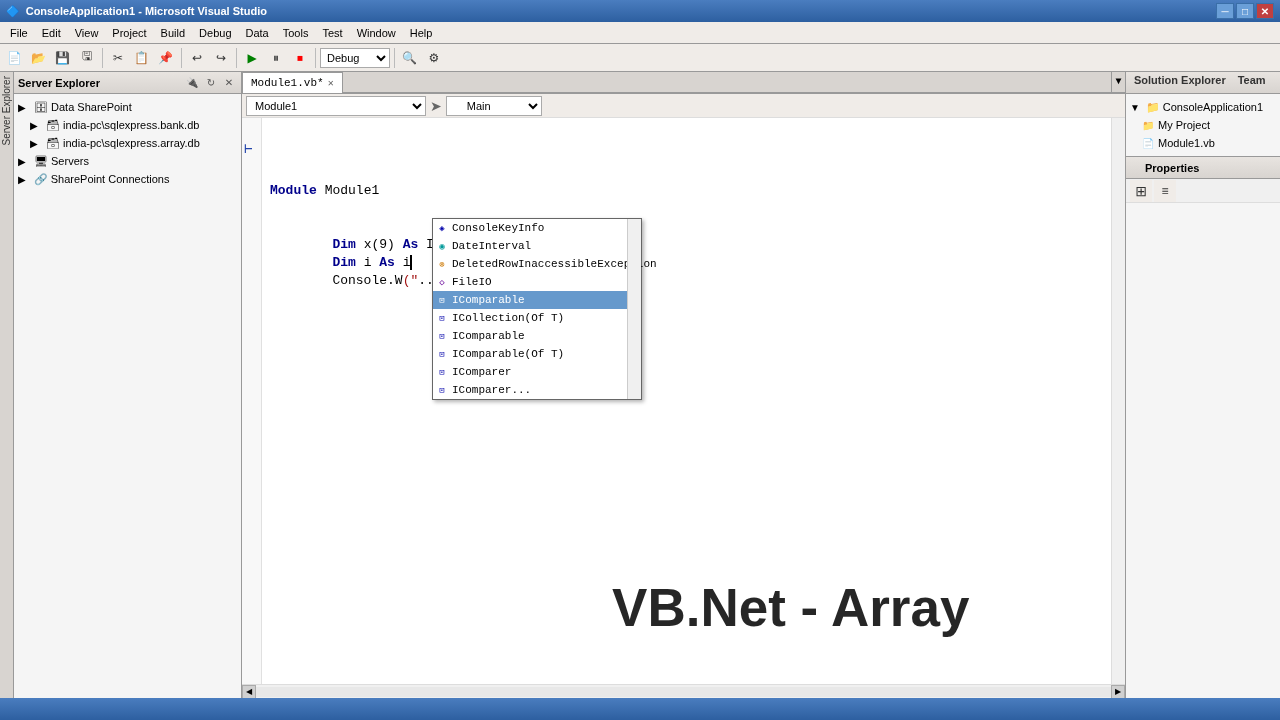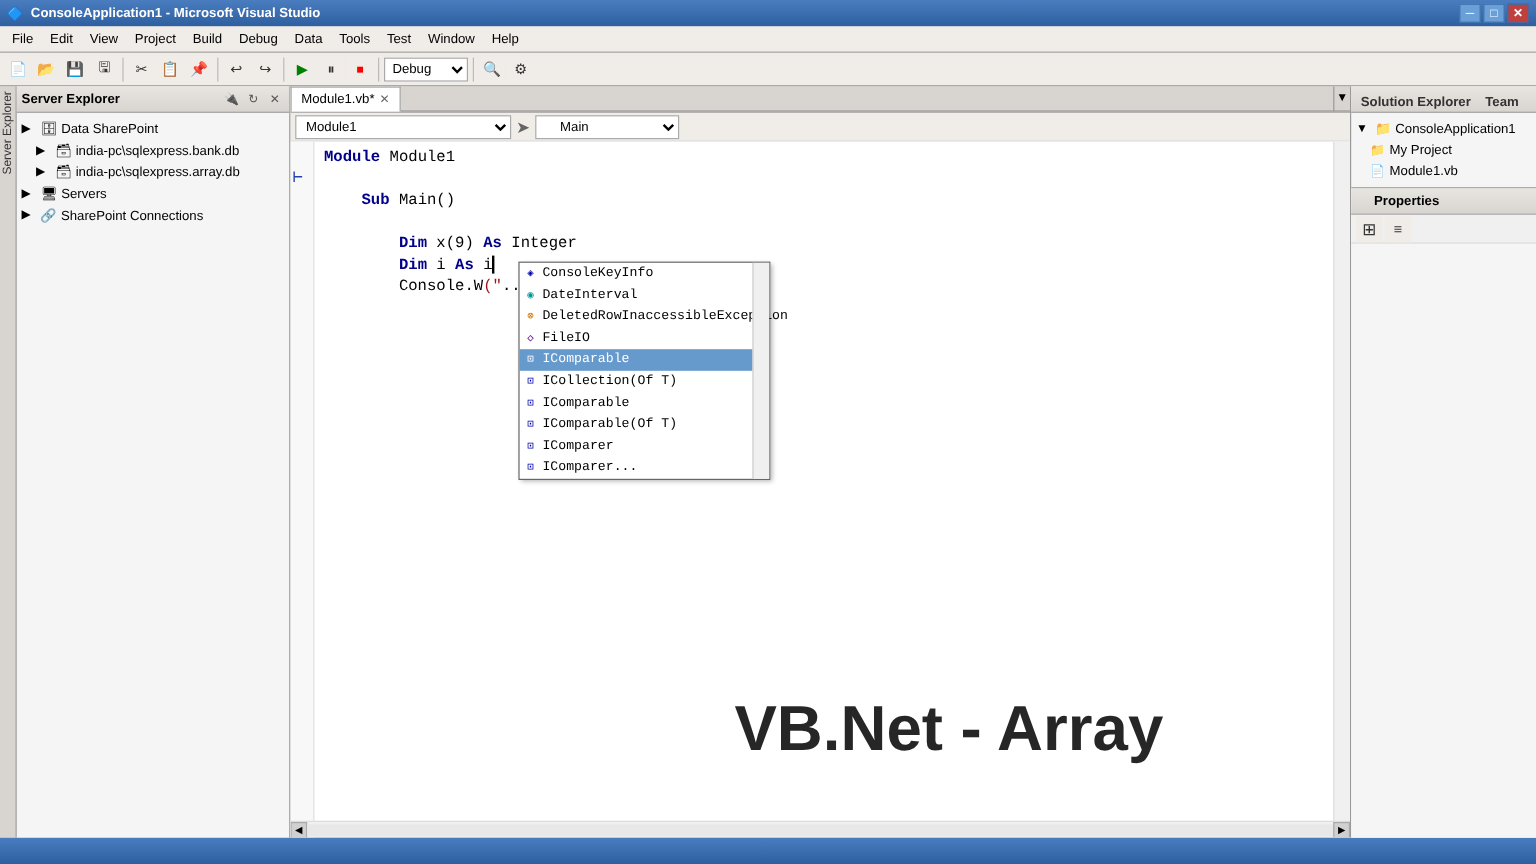--- a/index.html
+++ b/index.html
@@ -116,20 +116,21 @@
       color: #555;
     }
 
     
     .editor-tab-strip {
       height: 22px;
       background: #d8d4d0;
       border-bottom: 1px solid #999;
       display: flex;
       align-items: flex-end;
+      font-family: Liberation Mono, monospace;
     }
     .editor-tab {
       height: 20px;
       padding: 0 8px;
       background: #d8d4d0;
       border: 1px solid #999;
       border-bottom: none;
       font-size: 11px;
       display: flex;
       align-items: center;
@@ -180,23 +181,24 @@
     .code-editor {
       flex: 1;
       display: flex;
       position: relative;
       font-family: 'Courier New', monospace;
       font-size: 13px;
       overflow: hidden;
     }
     .code-content {
       flex: 1;
-      padding: 4px 8px;
+      padding: 16px 8px;
       overflow: hidden;
       position: relative;
+      margin-top: 48px;
     }
     .code-line {
       line-height: 18px;
       white-space: pre;
       color: #000;
     }
     .kw { color: #00008b; font-weight: bold; }
     .type { color: #000; }
 
     
@@ -261,21 +263,21 @@
       display: flex;
       flex-direction: column;
     }
 
     
     .sol-header {
       height: 22px;
       background: linear-gradient(to bottom, #e8e4e0, #d8d4d0);
       border-bottom: 1px solid #999;
       display: flex;
-      align-items: flex-end;
+      align-items: flex-start;
       padding: 0 4px;
       font-size: 11px;
       font-weight: bold;
       gap: 4px;
     }
     .sol-tab {
       font-size: 11px;
       color: #333;
       cursor: pointer;
       padding: 2px 4px;
@@ -459,36 +461,35 @@
       </div>
       <div style="flex:1; height:22px; border-bottom:1px solid #999; background:#d8d4d0;"></div>
       <div style="width:14px; height:22px; background:#d8d4d0; border-left:1px solid #999; display:flex;align-items:center;justify-content:center; cursor:pointer; font-size:10px; border-bottom:1px solid #999;">▼</div>
     </div>
 
     <div class="editor-toolbar">
       <select class="editor-combo" style="width:180px;">
         <option>Module1</option>
       </select>
       <span style="font-size:14px; color:#666;">➤</span>
-      <select class="editor-combo" style="width:120px;padding-left:16px;">
+      <select class="editor-combo" style="width:96px;padding-left:16px;">
         <option>Main</option>
       </select>
     </div>
 
     <div class="editor-area">
       <div class="code-editor">
 
         <div style="width:20px; background:#f8f8f8; border-right:1px solid #e0e0e0; position:relative;">
           <div style="position:absolute; top:22px; left:2px; color:#2244aa; font-size:14px;">⊢</div>
         </div>
 
         <div class="code-content">
           <div class="code-line"><span class="kw">Module</span> <span>Module1</span></div>
           <div class="code-line">&nbsp;</div>
-          <div class="code-line">    <span class="kw">Sub</span> Main()</div>
           <div class="code-line">&nbsp;</div>
           <div class="code-line">        <span class="kw">Dim</span> x(9) <span class="kw">As</span> <span class="type">Integer</span></div>
           <div class="code-line">        <span class="kw">Dim</span> i <span class="kw">As</span> i<span style="border-left:2px solid #000;">&nbsp;</span></div>
           <div class="code-line">        Console.W<span style="color:#a31515;">("</span>...lements of an array<span style="color:#a31515;">")</span></div>
           <div class="code-line">&nbsp;</div>
           <div class="code-line">&nbsp;</div>
         </div>
 
         <div class="editor-scrollbar"></div>
       </div>

